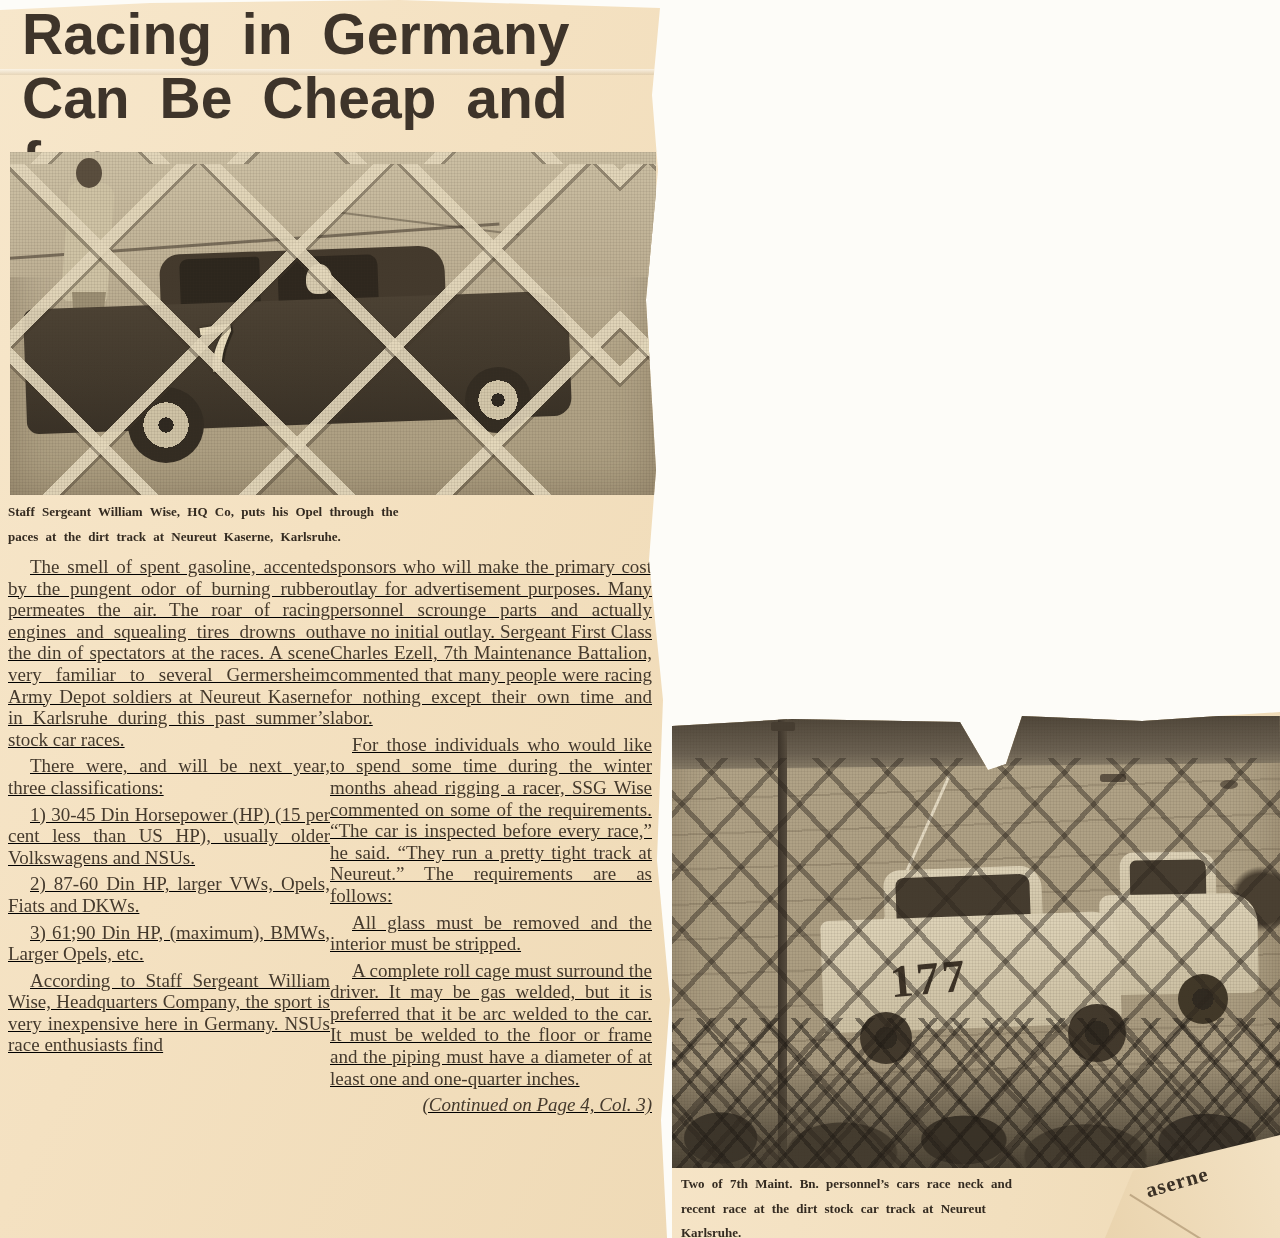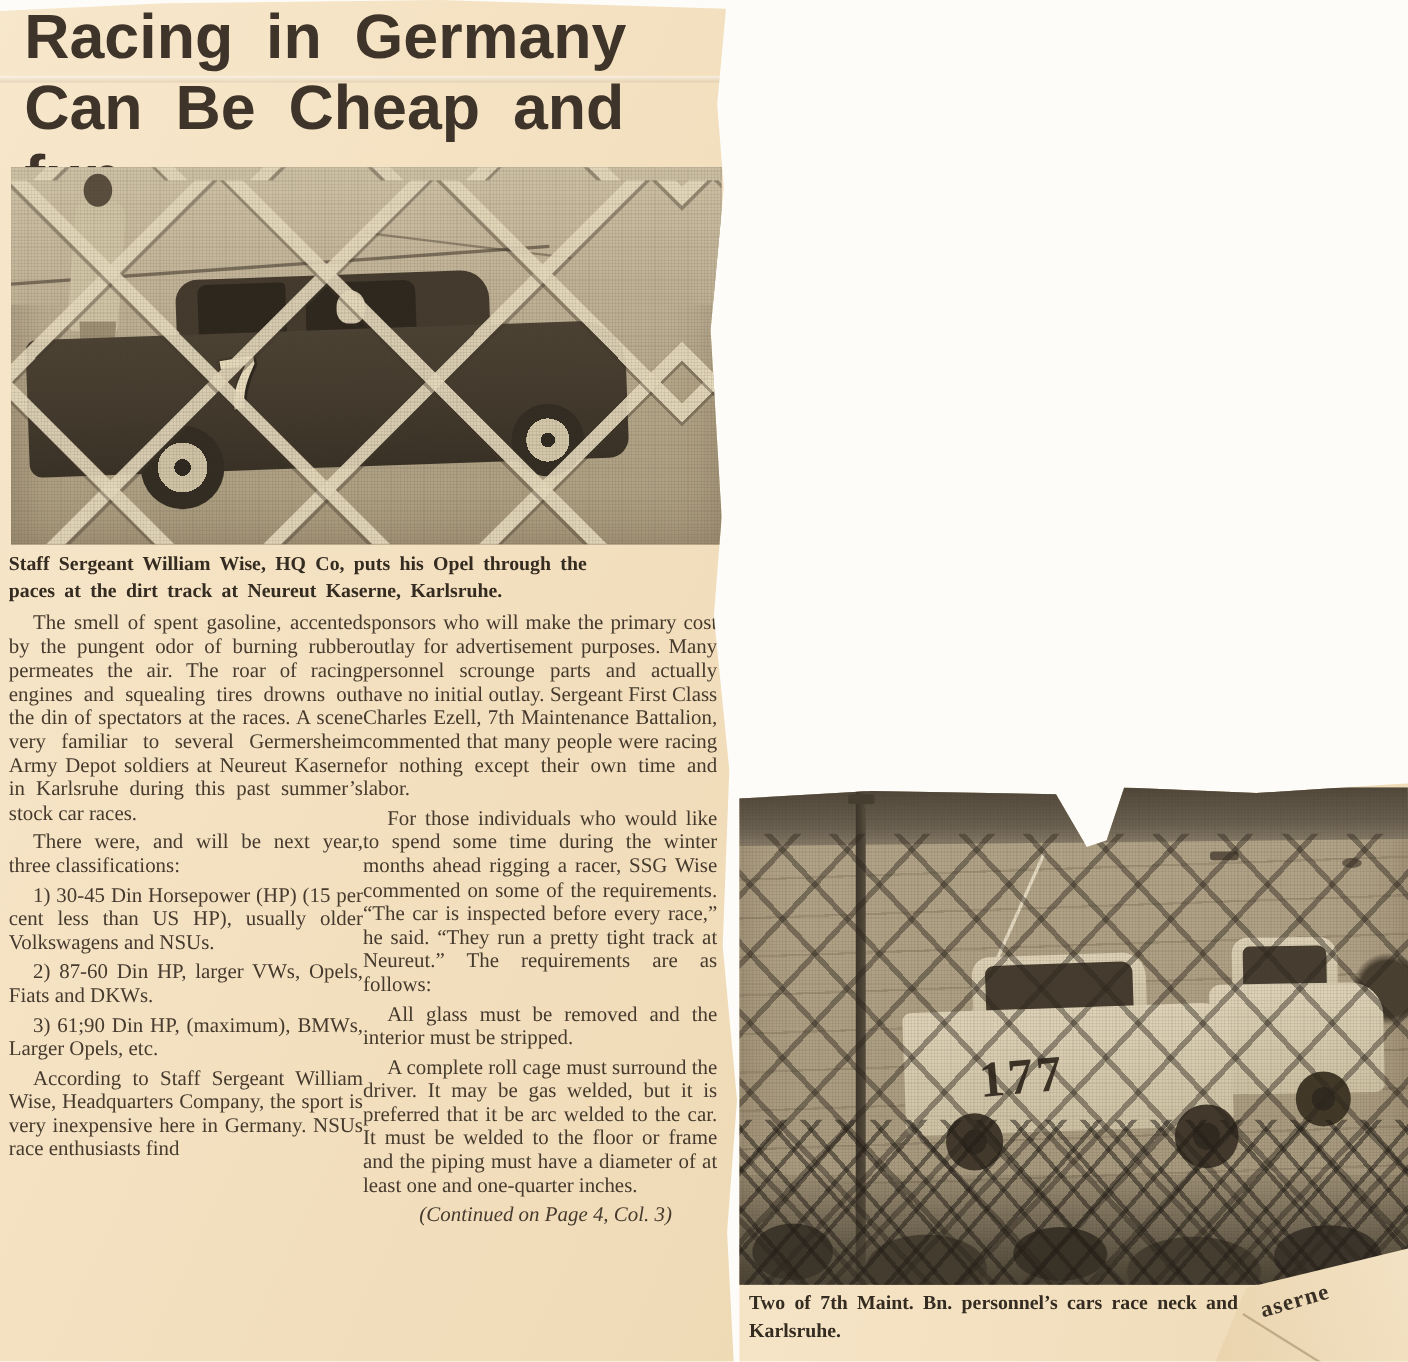--- a/index.html
+++ b/index.html
@@ -62,33 +62,33 @@
   .p1-wheel-f{left:455px;top:215px;width:66px;height:66px;
     background:radial-gradient(circle at 50% 50%,#2e2820 0 14%,#d3c7aa 14% 42%,#332c22 42% 100%);}
   .p1-num{position:absolute;left:190px;top:158px;font-family:"Liberation Sans",sans-serif;
     font-weight:700;font-size:66px;color:#e9ddbe;transform:rotate(-9deg);
     text-shadow:0 0 3px #231e16,2px 2px 0 rgba(35,30,22,.6);}
   .p1-fence{position:absolute;inset:0;background-image:
     repeating-linear-gradient(45deg,transparent 0 124px,rgba(64,54,40,.38) 124px 127px,rgba(228,216,188,.92) 127px 139px),
     repeating-linear-gradient(-45deg,transparent 0 124px,rgba(64,54,40,.38) 124px 127px,rgba(228,216,188,.92) 127px 139px);
     background-position:-36px 12px;}
   
-  .cap{font-weight:700;color:#342b21;font-size:18px;line-height:24.5px;
+  .cap{font-weight:700;color:#342b21;font-size:13px;line-height:24.5px;
     word-spacing:4px;}
   .cap span{display:block;}
   .cap1{position:absolute;left:8px;top:500px;width:650px;margin:0;}
   .cap1 .j{text-align:justify;}
   
   .cols{position:absolute;left:8px;top:556px;width:658px;height:682px;
-    display:flex;gap:0;overflow:hidden;}
+    display:flex;gap:0;overflow:hidden;text-decoration:underline;}
   .col{width:322px;color:#453a2d;font-size:19px;line-height:21.6px;
     text-align:justify;}
   .col p{margin:0 0 5px 0;text-indent:22px;}
   .col p.noindent{text-indent:0;}
-  .col p.cont{font-style:italic;text-indent:10px;text-align:center;margin-top:1px;}
+  .col p.cont{font-style:italic;text-indent:10px;text-align:right;margin-top:1px;}
   
   .clip-right{
     position:absolute;left:672px;top:712px;width:608px;height:526px;
     background:linear-gradient(100deg,#f6e5c8 0%,#f2dfbe 60%,#eedab6 100%);
     clip-path:polygon(0 14px,120px 7px,288px 10px,316px 58px,334px 52px,350px 4px,
       470px 9px,608px 0,608px 526px,0 526px);
     box-shadow:2px 2px 6px rgba(90,70,40,.25);
   }
   .photo2{position:absolute;left:0;top:4px;width:608px;height:452px;
     background:linear-gradient(180deg,#b2a488 0%,#ac9e82 55%,#a2947a 100%);
@@ -229,20 +229,21 @@
     <div class="p2a-num">177</div>
     <div class="p2-pole"></div>
     <div class="p2-poletop"></div>
     <div class="p2-bushes"></div>
     <div class="p2-fence"></div>
     <div class="p2-fence2"></div>
   </div>
 
   <p class="cap cap2">
     <span>Two of 7th Maint. Bn. personnel’s cars race neck and</span>
+    <span>recent race at the dirt stock car track at Neureut</span>
     <span>Karlsruhe.</span>
   </p>
 
   <span class="frag-a">a</span>
 
   <div class="fold">
     <span class="fold-text">aserne</span>
     <div class="fold-crease"></div>
   </div>
 </div>

